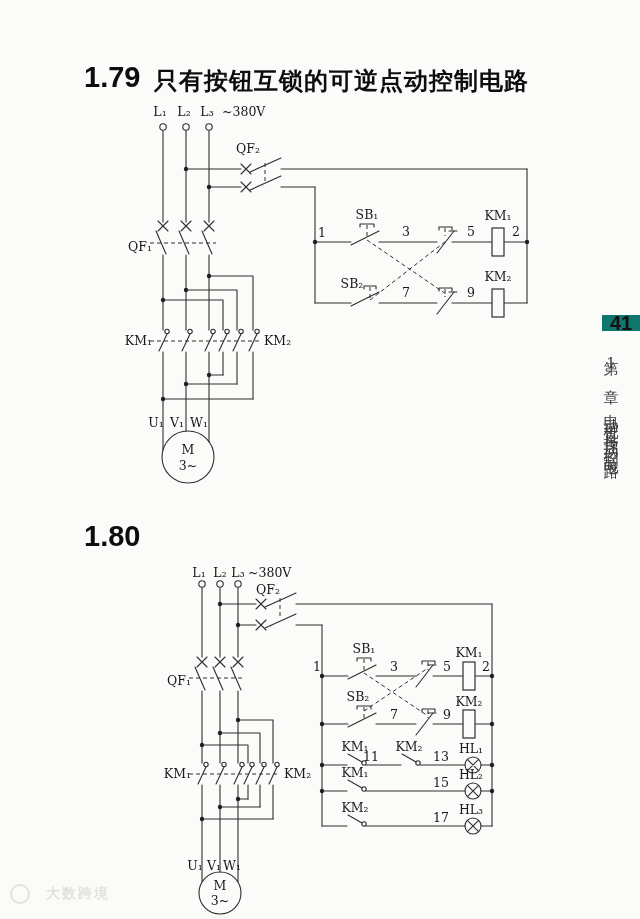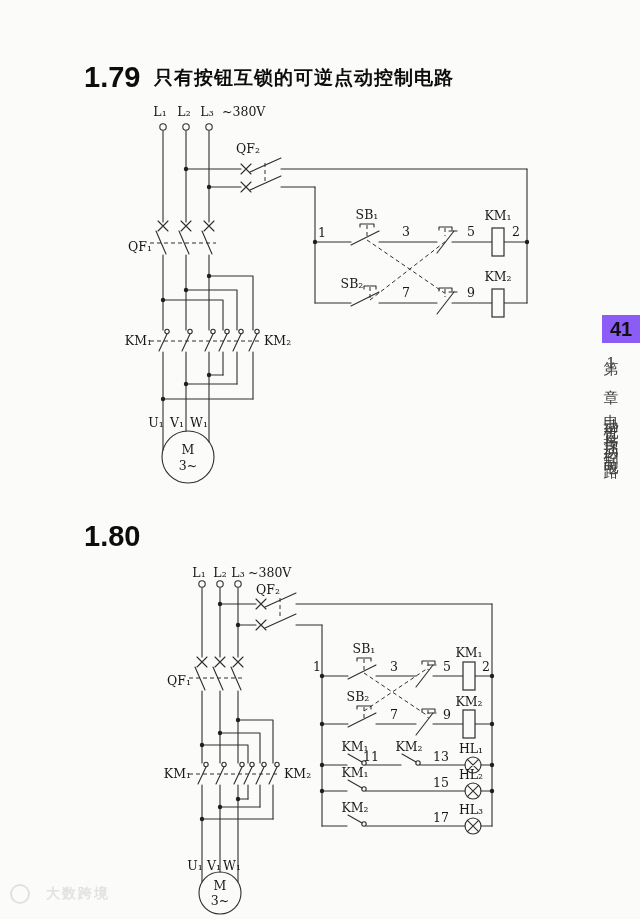--- a/index.html
+++ b/index.html
@@ -1,28 +1,28 @@
 <!DOCTYPE html>
 <html><head>
 <meta charset="utf-8">
 <style>
   html,body{margin:0;padding:0;}
   body{width:640px;height:919px;background:#fbfbf9;overflow:hidden;position:relative;
        font-family:"Liberation Sans",sans-serif;}
   .page{position:absolute;inset:0;}
   .fig-num{position:absolute;font-size:29px;font-weight:bold;color:#0d0d0d;
            font-family:"Liberation Sans",sans-serif;}
-  .fig-title{position:absolute;font-size:19px;font-weight:bold;color:#0d0d0d;
+  .fig-title{position:absolute;font-size:24px;font-weight:bold;color:#0d0d0d;
              letter-spacing:1px;font-family:"Liberation Sans",sans-serif;}
   #f179-num{left:84px;top:61px;}
   #f179-title{left:154px;top:65px;}
   #f180-num{left:84px;top:520px;}
   #f180-title{left:154px;top:524px;}
-  .pagenum-box{position:absolute;left:602px;top:315px;width:38px;height:28px;
-               background:#8b5cf6;display:flex;align-items:center;justify-content:center;
+  .pagenum-box{position:absolute;left:602px;top:315px;width:38px;height:16px;
+               background:#0f766e;display:flex;align-items:center;justify-content:center;
                font-size:20px;font-weight:bold;color:#111;}
   .chapter-vert{position:absolute;left:601px;top:349px;height:330px;
                 writing-mode:vertical-rl;text-orientation:upright;
                 font-family:"DejaVu Serif",serif;font-size:15px;letter-spacing:5px;
                 color:#3b3b3b;}
   .watermark{position:absolute;left:10px;top:884px;display:flex;align-items:center;
              gap:16px;opacity:0.22;color:#8a8a8a;font-weight:bold;font-size:14px;
              letter-spacing:2px;}
   .wm-circle{width:16px;height:16px;border:2px solid #8a8a8a;border-radius:50%;}
   svg{position:absolute;left:0;top:0;}

